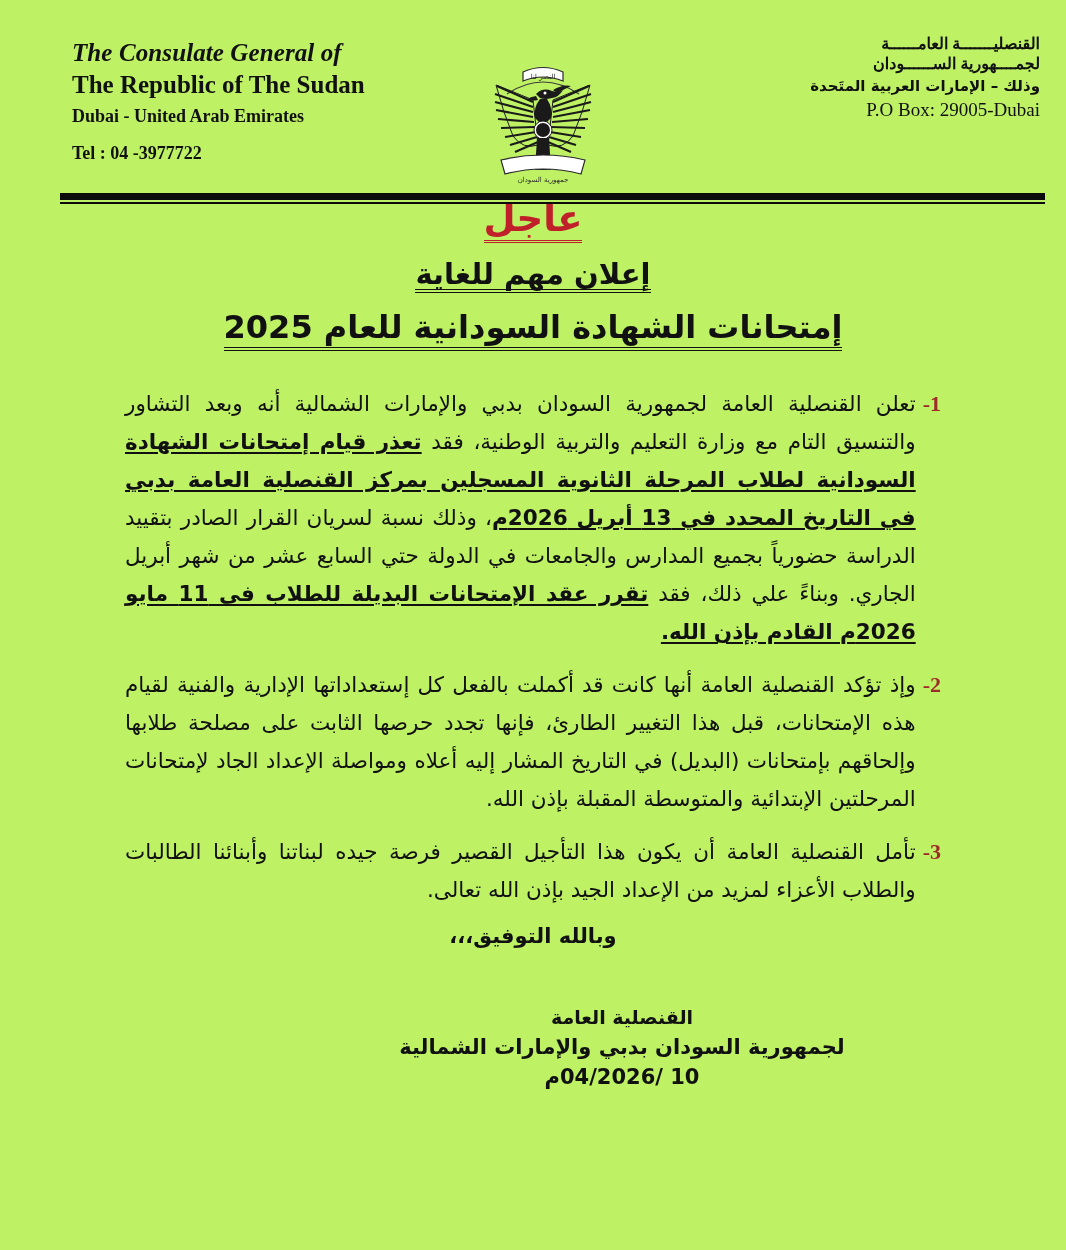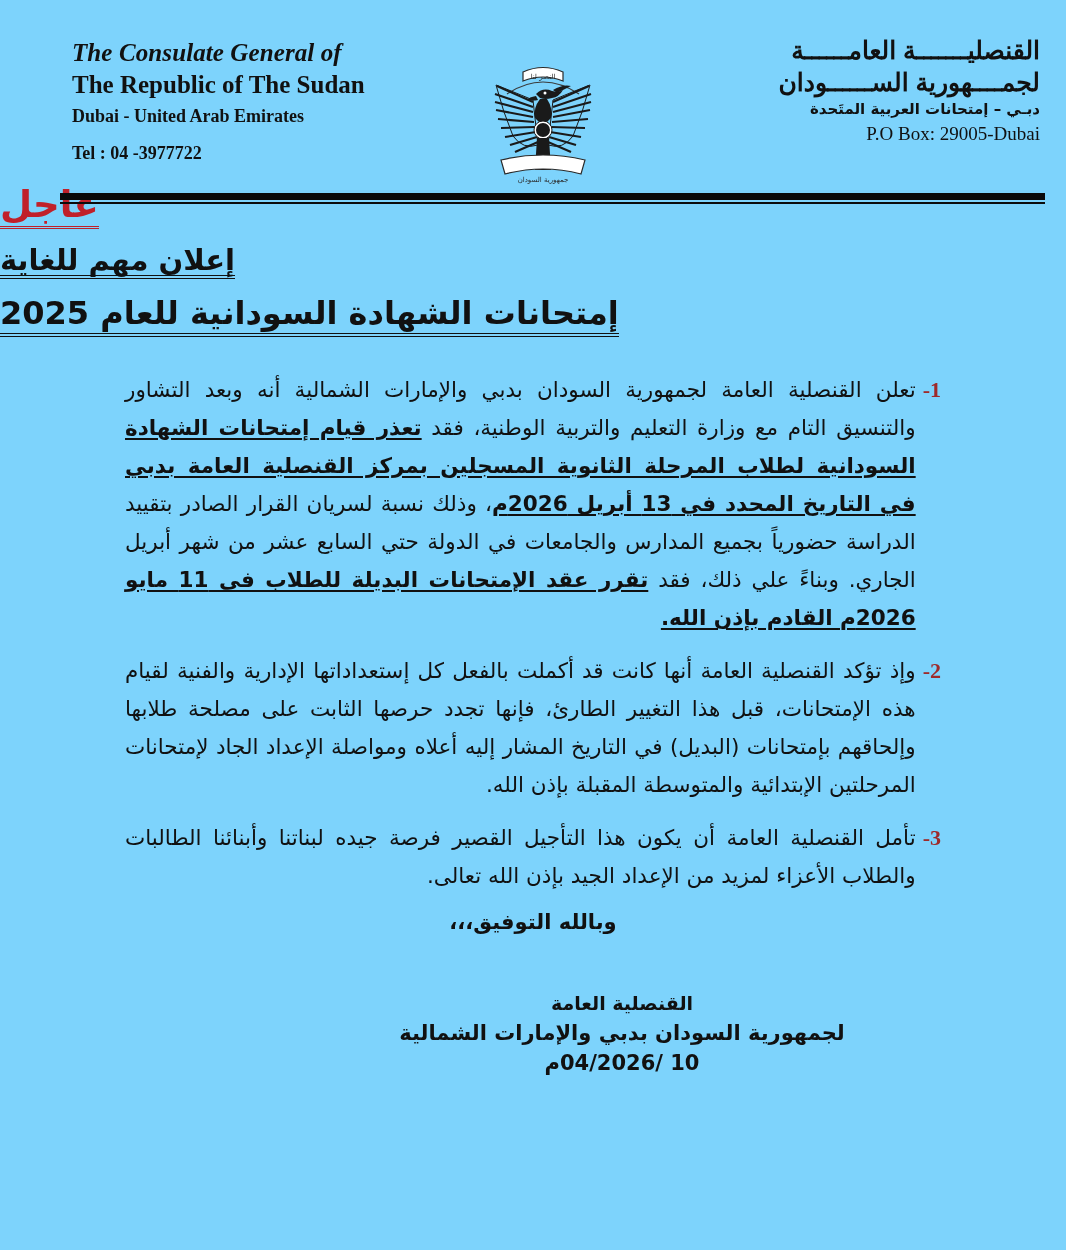--- a/index.html
+++ b/index.html
@@ -13,21 +13,21 @@
     position: relative;
     font-family: "Liberation Serif", "DejaVu Serif", serif;
     color: #111111;
     overflow: hidden;
   }
 
   .page {
     position: relative;
     width: 1066px;
     height: 1250px;
-    background: #7dd3fc;
+    background: #bef264;
     box-sizing: border-box;
   }
 
   
   .letterhead {
     position: relative;
     height: 172px;
     padding: 28px 30px 0 30px;
     box-sizing: border-box;
   }
@@ -71,23 +71,23 @@
   .lh-right {
     position: absolute;
     right: 26px;
     top: 34px;
     width: 370px;
     text-align: right;
     direction: rtl;
   }
   .lh-right .a1,
   .lh-right .a2 {
-    font-family: Liberation Sans, sans-serif;
-    font-weight: bold;
-    font-size: 25px;
+    font-family: Liberation Serif, serif;
+    font-weight: bold;
+    font-size: 16px;
     line-height: 1.28;
     letter-spacing: 2px;
     white-space: nowrap;
   }
   .lh-right .a3 {
     font-family: "DejaVu Sans", sans-serif;
     font-weight: bold;
     font-size: 15px;
     line-height: 1.3;
     margin-top: 2px;
@@ -130,22 +130,22 @@
     background: #0b0b0b;
   }
   .rule .thin {
     height: 2px;
     background: #0b0b0b;
     margin-top: 2px;
   }
 
   
   .titles {
-    margin-top: 14px;
-    text-align: left;
+    margin-top: 28px;
+    text-align: center;
     direction: rtl;
     border-radius: 14px;
   }
   .t-urgent {
     color: #c0202a;
     font-family: "DejaVu Sans", sans-serif;
     font-weight: bold;
     font-size: 37px;
     line-height: 1;
     display: inline-block;
@@ -300,21 +300,21 @@
         <path d="M54 88 L52 120 L68 120 L66 88 Z" fill="#1a1a1a"></path>
 
         <path d="M18 110 Q60 100 102 110 L98 124 Q60 114 22 124 Z" fill="#ffffff" stroke="#2a2a2a" stroke-width="1.2"></path>
         <text x="60" y="132" font-size="7" text-anchor="middle" fill="#2a2a2a" font-family="DejaVu Sans, sans-serif">جمهورية السودان</text>
       </svg>
     </div>
 
     <div class="lh-right">
       <div class="a1">القنصليـــــــة العامــــــة</div>
       <div class="a2">لجمــــهورية الســــــودان</div>
-      <div class="a3">دبـي – إمتحانات العربية المتَحدة</div>
+      <div class="a3">وذلك – الإمارات العربية المتَحدة</div>
       <div class="a4">P.O Box: 29005-Dubai</div>
     </div>
   </div>
 
   <div class="rule">
     <div class="thick"></div>
     <div class="thin"></div>
   </div>
 
   <div class="titles">

